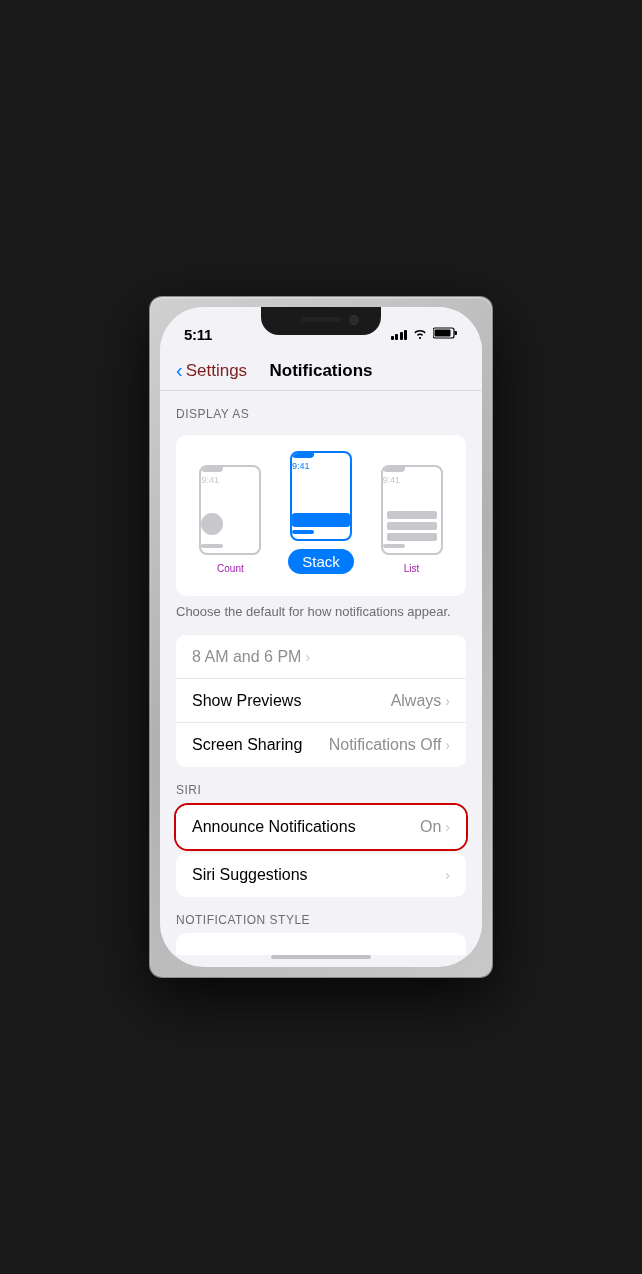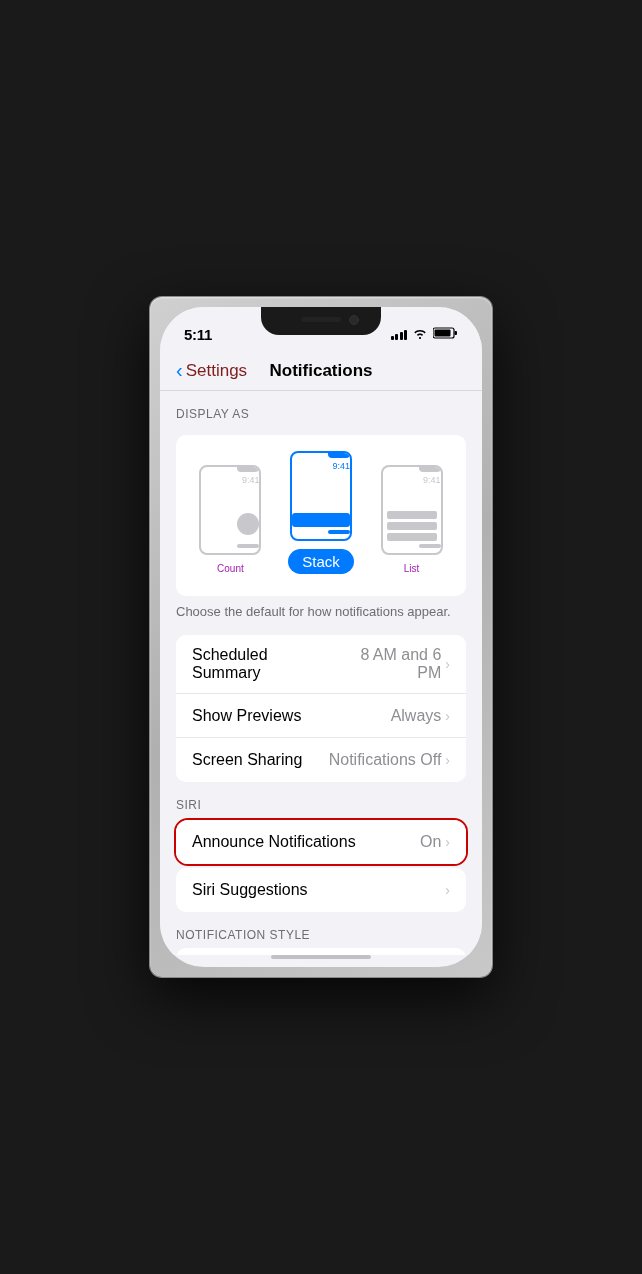--- a/index.html
+++ b/index.html
@@ -179,21 +179,21 @@
       cursor: pointer;
     }
     .phone-icon {
       width: 62px;
       height: 90px;
       border: 2px solid #c7c7cc;
       border-radius: 8px;
       position: relative;
       display: flex;
       flex-direction: column;
-      align-items: flex-end;
+      align-items: flex-start;
       justify-content: flex-start;
       overflow: hidden;
       background: #fff;
     }
     .phone-icon.active {
       border-color: #007aff;
     }
     .phone-notch-mini {
       width: 22px;
       height: 5px;
@@ -408,21 +408,20 @@
             <span class="display-option-label">List</span>
           </div>
 
         </div>
       </div>
 
       <div class="display-hint">Choose the default for how notifications appear.</div>
 
       <div class="card" style="margin-top: 12px;">
         <div class="list-row">
-          <span class="row-label">Scheduled Summary</span>
           <div class="row-right">
             <span class="row-value">8 AM and 6 PM</span>
             <span class="row-chevron">›</span>
           </div>
         </div>
         <div class="list-row">
           <span class="row-label">Show Previews</span>
           <div class="row-right">
             <span class="row-value">Always</span>
             <span class="row-chevron">›</span>

